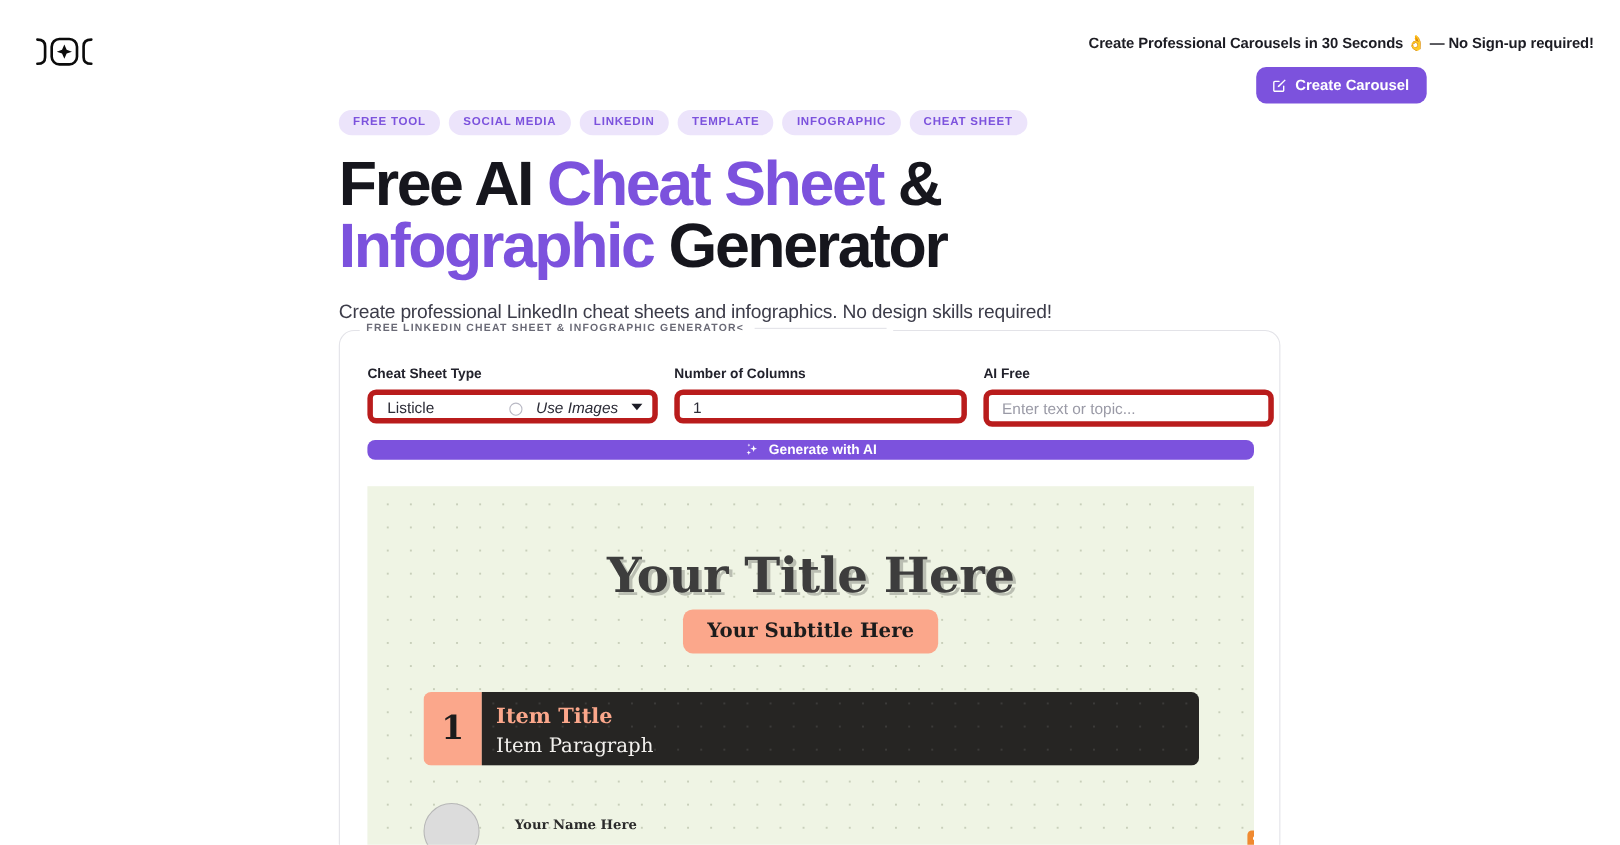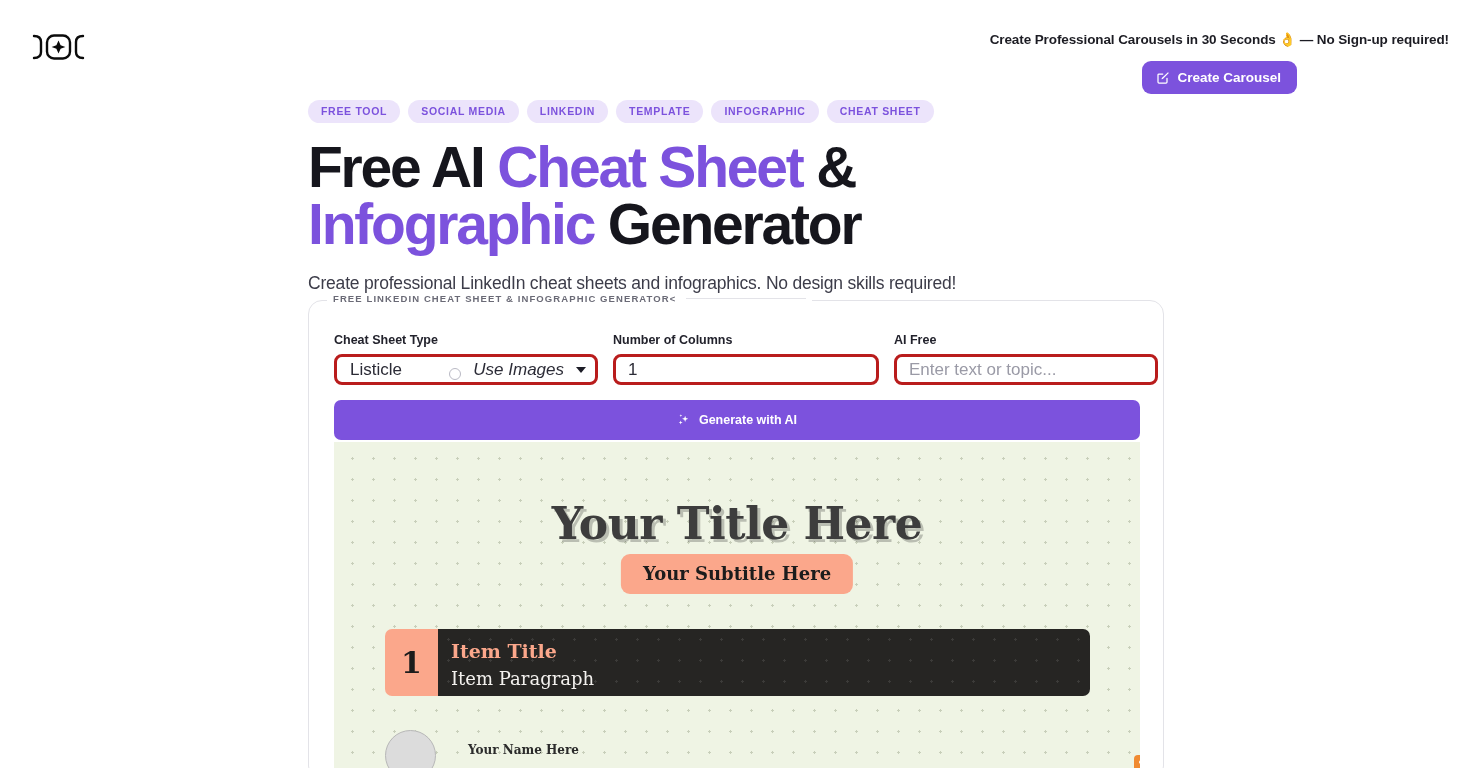--- a/index.html
+++ b/index.html
@@ -78,43 +78,43 @@
   }
   .legend-rule { width: 120px; height: 1px; background: #e3e3e8; }
 
   .form-row {
     position: absolute; top: 32px; left: 25px;
     display: flex; gap: 15px;
   }
   .field { display: flex; flex-direction: column; gap: 7px; }
   .field-label { font-size: 12.5px; font-weight: 700; color: #22222c; }
   .control {
-    height: 31px; border: 3px solid #b91c1c; border-radius: 8px;
+    height: 31px; border: 5px solid #b91c1c; border-radius: 8px;
     background: #fff; display: flex; align-items: center;
-    font-size: 17px; color: #2b2b36;
+    font-size: 14px; color: #2b2b36;
     font-family: "Liberation Sans", sans-serif;
   }
   .select-type { width: 264px; padding: 0 9px 0 13px; gap: 8px; justify-content: space-between; }
   .select-left { flex: 1; }
   .use-images { display: flex; align-items: flex-end; gap: 12px; font-style: italic; }
   .radio-circle {
     width: 12px; height: 12px; border-radius: 50%;
     border: 1.4px solid #b9b9c4; background: #fff; display: block;
   }
   .caret {
     width: 0; height: 0; margin-left: 4px;
     border-left: 5px solid transparent; border-right: 5px solid transparent;
     border-top: 6px solid #1c1c26;
   }
   .input-cols { width: 266px; padding: 0 12px; }
   .input-topic { width: 264px; padding: 12px 12px; color: #9a9aa6; }
 
   .generate-btn {
     position: absolute; top: 99px; left: 25px;
-    width: 806px; height: 40px;
+    width: 806px; height: 18px;
     background: #7c52dd; color: #fff; border: none; border-radius: 7px;
     display: flex; align-items: center; justify-content: center; gap: 8px;
     font-size: 12.5px; font-weight: 700; cursor: pointer;
     font-family: "Liberation Sans", sans-serif;
   }
 
   
   .preview {
     position: absolute; top: 141px; left: 25px;
     width: 806px; height: 339px; overflow: hidden;

